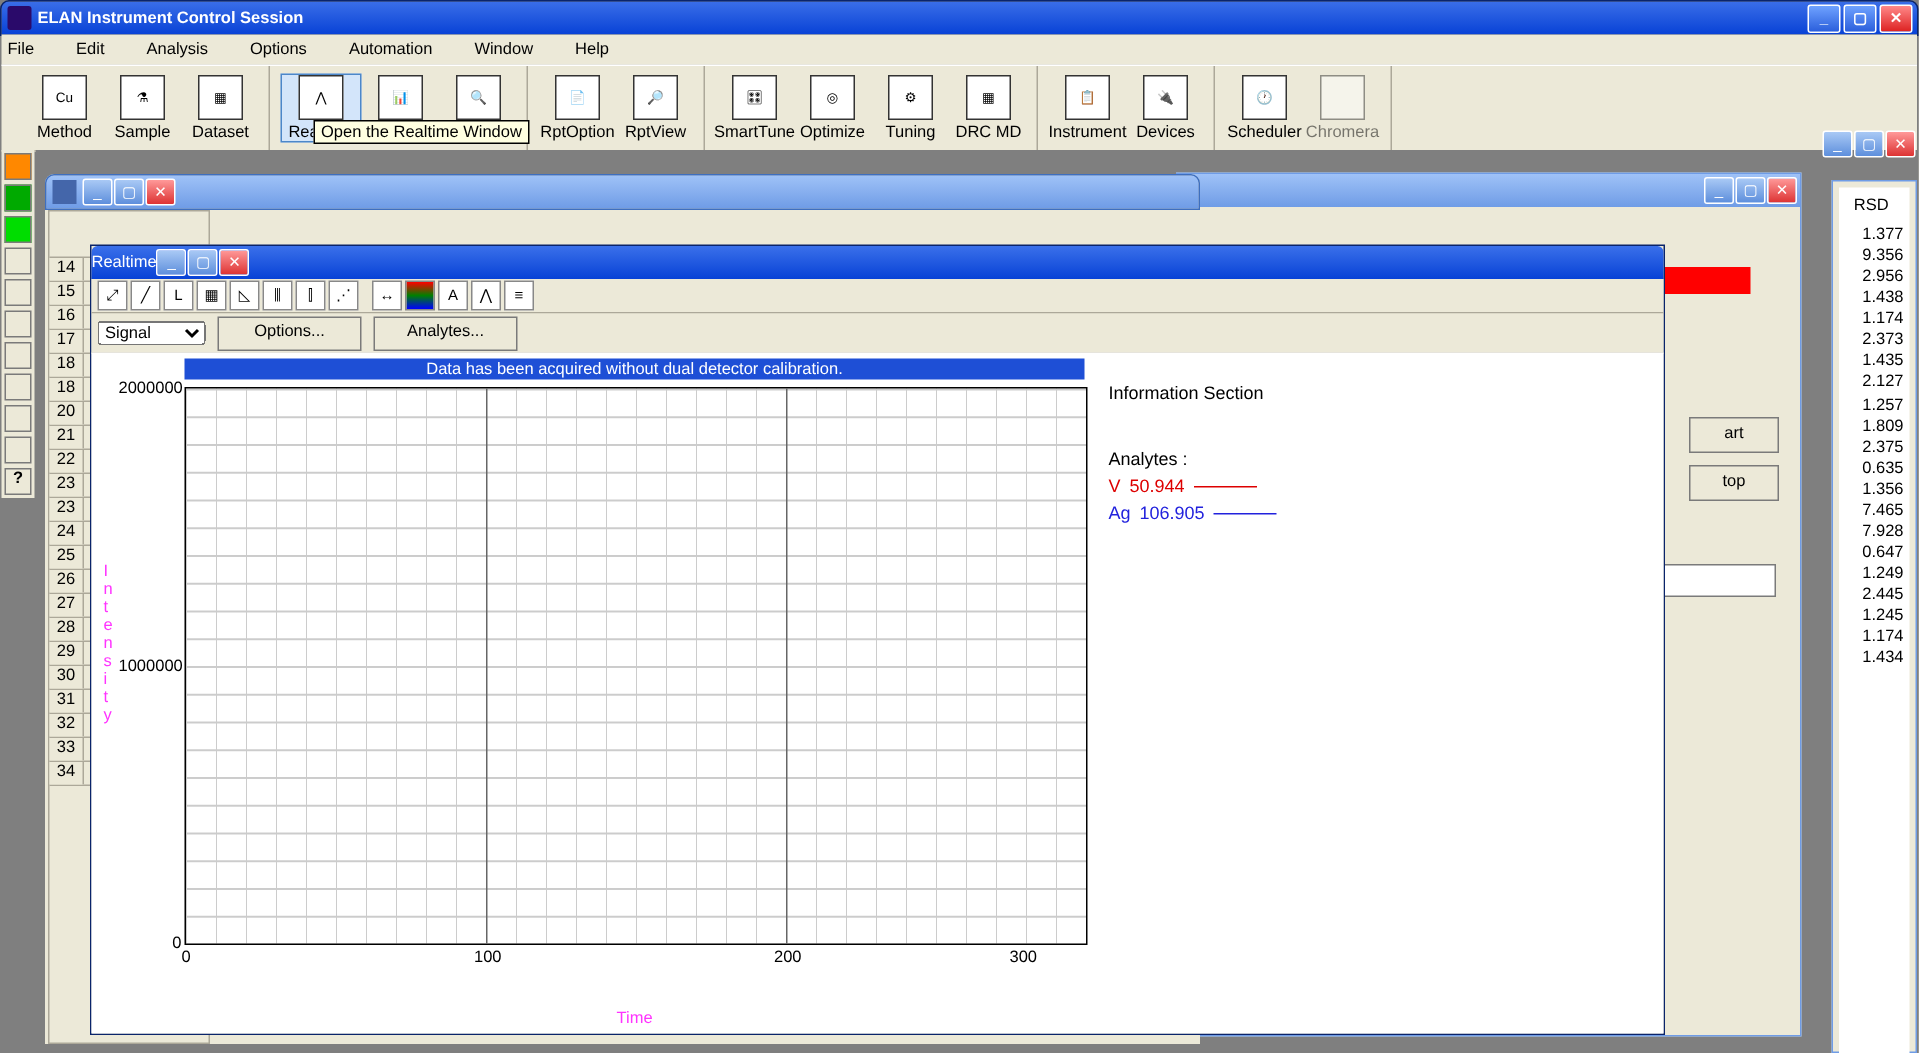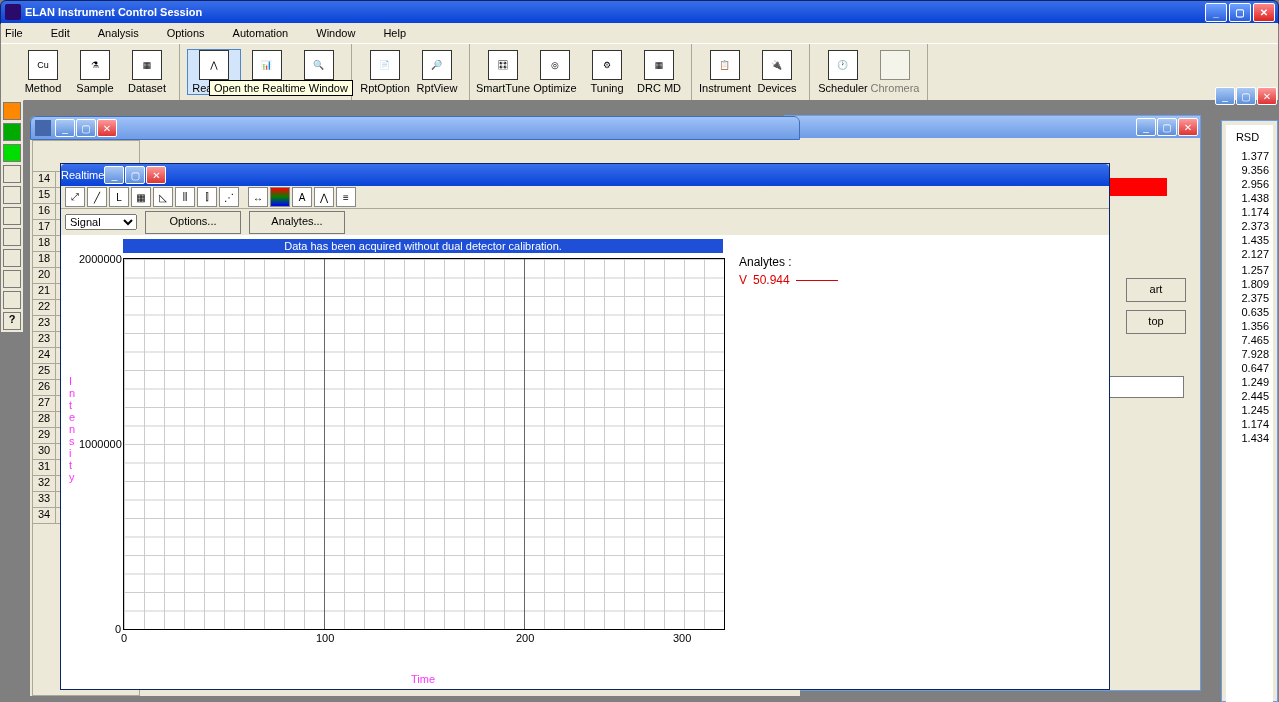--- a/index.html
+++ b/index.html
@@ -610,23 +610,29 @@
         <div class="ytick" style="top:18px">2000000</div>
         <div class="ytick" style="top:203px">1000000</div>
         <div class="ytick" style="top:388px">0</div>
         <div class="xtick" style="left:60px">0</div>
         <div class="xtick" style="left:255px">100</div>
         <div class="xtick" style="left:455px">200</div>
         <div class="xtick" style="left:612px">300</div>
       </div>
 
       <div class="info-area">
+        <div class="hdr">Information Section</div>
         <div>Analytes :</div>
         <div class="legend-row" style="color:#d00">
           <span>V</span>
           <span>50.944</span>
           <span class="line" style="background:#d00"></span>
         </div>
+        <div class="legend-row" style="color:#22d">
+          <span>Ag</span>
+          <span>106.905</span>
+          <span class="line" style="background:#22d"></span>
+        </div>
       </div>
     </div>
   </div>
 
 </div>
 
 </body></html>

